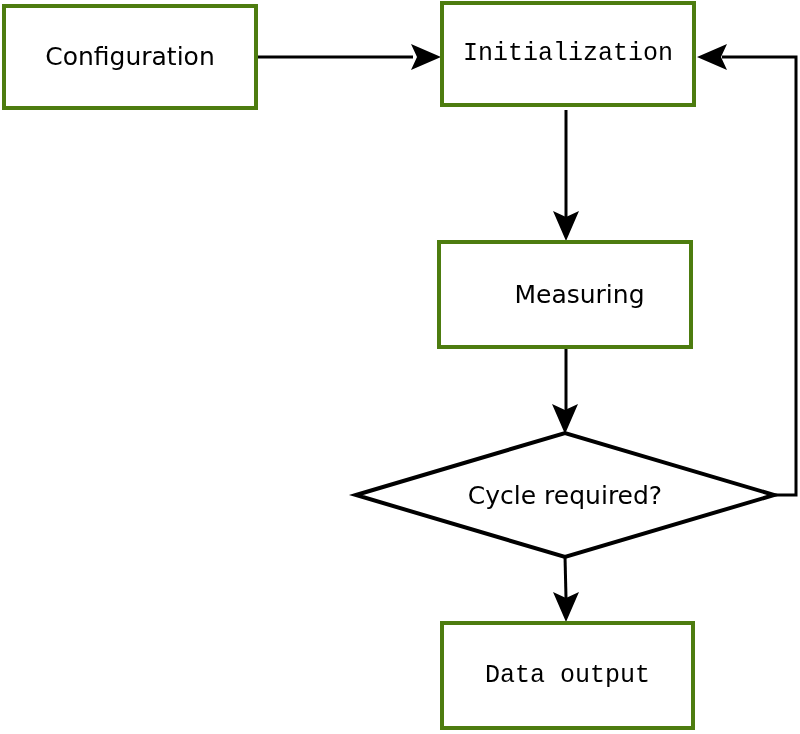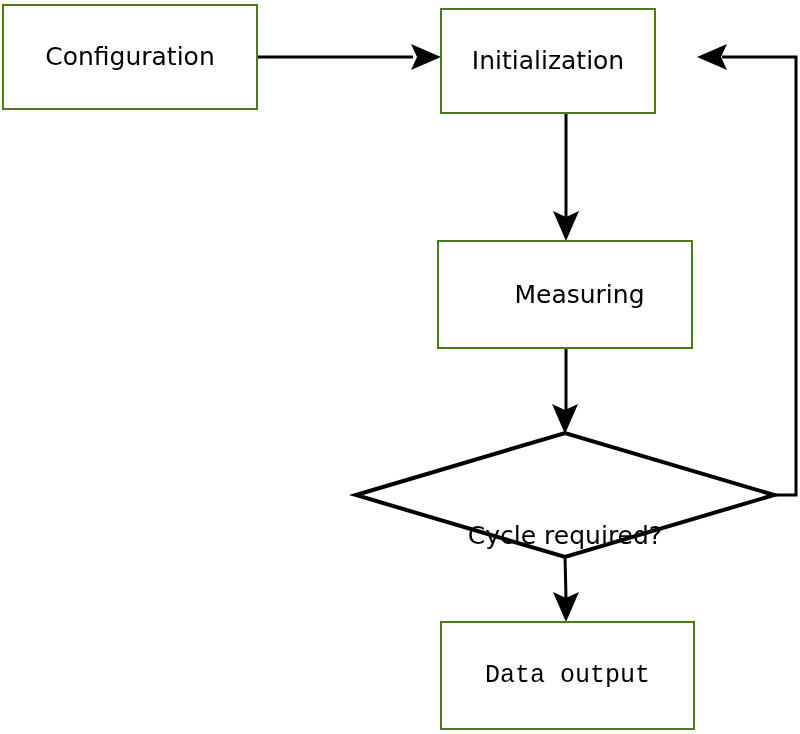--- a/index.html
+++ b/index.html
@@ -19,42 +19,42 @@
   svg.connectors {
     position: absolute;
     left: 0;
     top: 0;
     width: 800px;
     height: 734px;
   }
   .node {
     position: absolute;
     box-sizing: border-box;
-    border: 2px solid #4d7c0f;
+    border: 4px solid #4d7c0f;
     background: #ffffff;
     display: flex;
     align-items: center;
     justify-content: center;
     font-size: 25px;
     line-height: 1.2;
     text-align: center;
     color: #000000;
   }
   #node-configuration { left: 2px;   top: 4px;   width: 256px; height: 106px; }
-  #node-initialization{ left: 440px; top: 8px;   width: 216px; height: 106px; }
+  #node-initialization{ left: 440px; top: 1px;   width: 256px; height: 106px; font-family: Liberation Mono, monospace; }
   #node-measuring     { left: 437px; top: 240px; width: 256px; height: 109px; padding-left: 29px; }
   #node-data-output   { left: 440px; top: 621px; width: 255px; height: 109px; font-family: Liberation Mono, monospace; }
   .diamond-label {
     position: absolute;
     left: 400px;
     top: 440px;
     width: 330px;
     height: 110px;
     display: flex;
-    align-items: flex-end;
+    align-items: center;
     justify-content: center;
     font-size: 25px;
     text-align: center;
     color: #000000;
     pointer-events: none;
   }
 </style>
 </head>
 <body>
 

